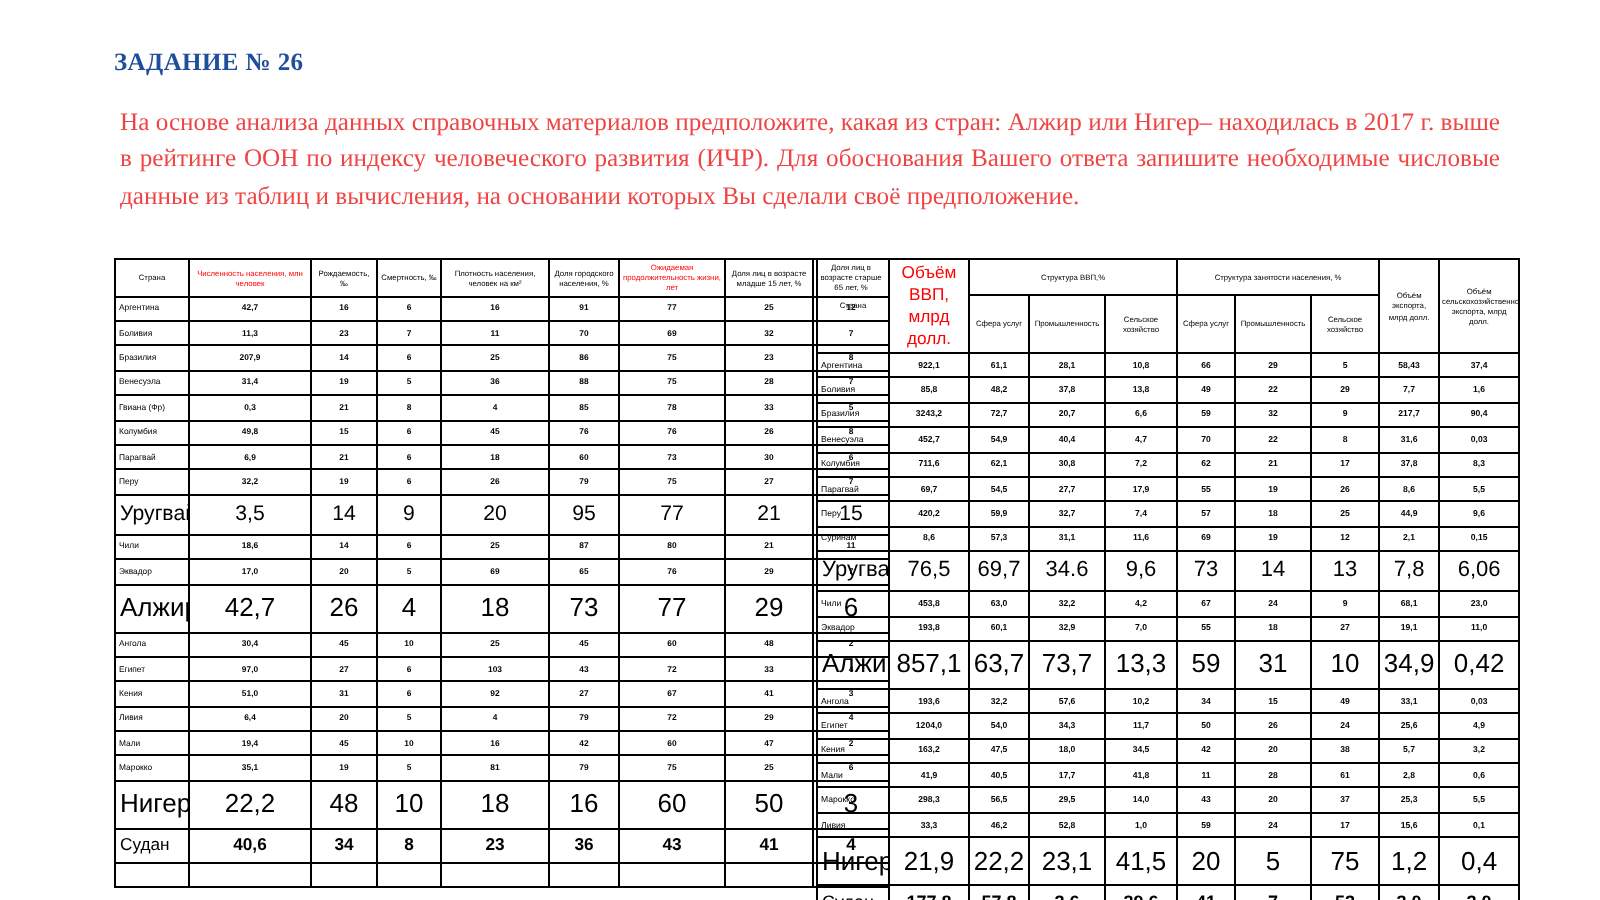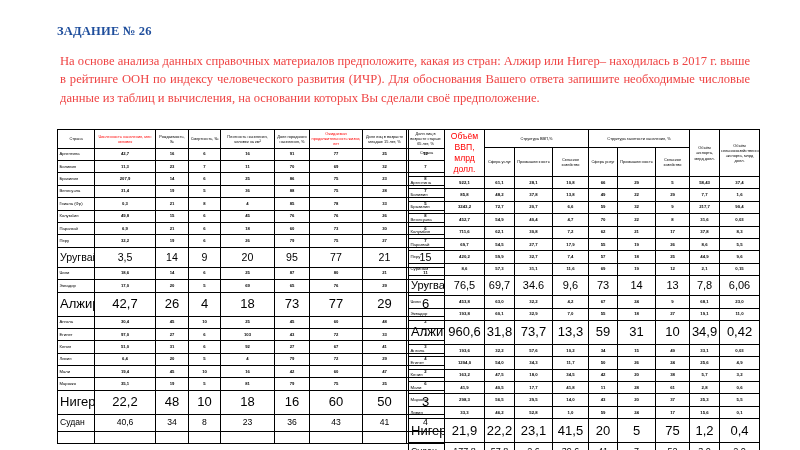--- a/index.html
+++ b/index.html
@@ -76,21 +76,21 @@
     font-weight:normal;height:19px !important;
   }
   tr.big td.name{font-size:10.6px !important;padding-left:2px;}
   tr.huge td{
     font-size:13px !important;line-height:16px !important;
     font-weight:normal !important;height:23px !important;
   }
   tr.huge td.name{font-size:13px !important;padding-left:2px;}
   tr.med td{
     font-size:8.6px !important;line-height:11px !important;
-    font-weight:normal;height:16px !important;
+    font-weight:bold;height:16px !important;
   }
   tr.med td.name{font-size:8.6px !important;padding-left:2px;margin-left:18px;}
 
   .tbl-right tbody td{font-size:4.3px;}
   .tbl-right tr.big td{font-size:11px !important;}
   .tbl-right tr.huge td{font-size:13px !important;}
   .tbl-right tr.med td{font-size:9px !important;}
 
   .spacer td{border-left:1px solid #000;border-right:1px solid #000;
              border-top:1px solid #000;border-bottom:1px solid #000;
@@ -523,22 +523,22 @@
           <td>32,9</td>
           <td>7,0</td>
           <td>55</td>
           <td>18</td>
           <td>27</td>
           <td>19,1</td>
           <td>11,0</td>
         </tr>
         <tr class="huge">
           <td class="name">Алжир</td>
-          <td>960,6</td>
-          <td>31,8</td>
+          <td>857,1</td>
+          <td>63,7</td>
           <td>73,7</td>
           <td>13,3</td>
           <td>59</td>
           <td>31</td>
           <td>10</td>
           <td>34,9</td>
           <td>0,42</td>
         </tr>
         <tr class="">
           <td class="name">Ангола</td>

